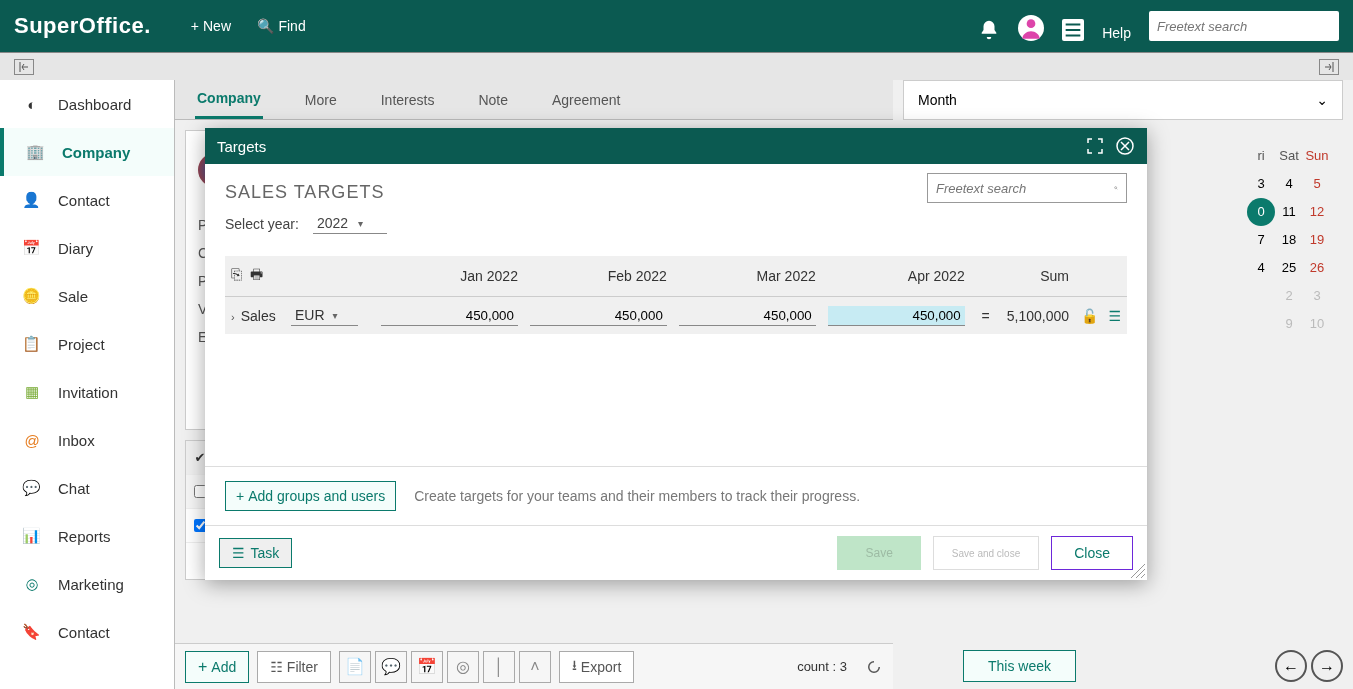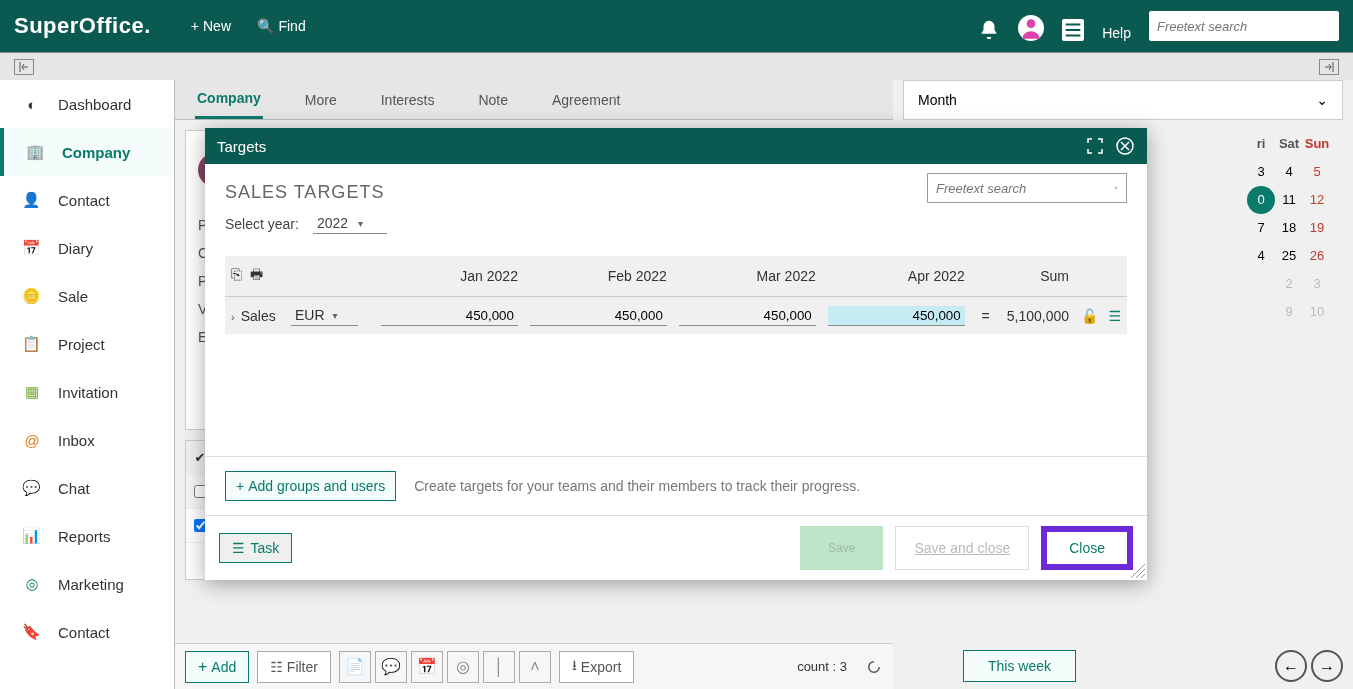--- a/index.html
+++ b/index.html
@@ -61,21 +61,21 @@
 .refresh-icon { width:18px; height:18px; }
 
 
 .right-col { position: absolute; top: 80px; right: 0; width: 460px; bottom: 0; }
 .sel-month { height: 40px; background: #fff; border: 1px solid #ccc; margin: 0 10px; display:flex; align-items:center; padding: 0 14px; font-size:14px; }
 .sel-month .chv { margin-left:auto; }
 
 .calendar-strip { position: absolute; right: 22px; top: 50px; width: 84px; font-size: 13px; text-align: center; }
 .cal-row { display: flex; }
 .cal-cell { width: 28px; height: 28px; line-height: 28px; }
-.cal-head { color: #555; font-weight: 700; }
+.cal-head { color: #555; font-weight: 400; margin-top: 12px; }
 .cal-sun { color: #c0392b; }
 .cal-today { background: #0b7a6c; color: #fff; border-radius: 50%; }
 .cal-muted { color: #bbb; }
 
 .right-footer { position:absolute; bottom:0; left:10px; right:10px; height:46px; display:flex; align-items:center; }
 .thisweek-btn { margin-left:60px; height:32px; border:1px solid #0b7a6c; background:#f4fdfb; color:#0b7a6c; padding:0 24px; font-size:14px; cursor:pointer; }
 .navarrows { margin-left:auto; display:flex; gap:4px; }
 .navarrows .circ { width:32px; height:32px; border:2px solid #555; border-radius:50%; display:inline-flex; align-items:center; justify-content:center; cursor:pointer; }
 
 
@@ -111,22 +111,22 @@
 .icon-th { text-align:left !important; }
 
 .modal-mid { border-top:1px solid #ddd; padding:14px 20px; display:flex; align-items:center; gap:18px; }
 .add-btn { border:1px solid #0b7a6c; color:#0b7a6c; background:#f4fdfb; padding:6px 10px; font-size:14px; cursor:pointer; display:inline-flex; align-items:center; gap:4px; }
 .hint { font-size:14px; color:#777; }
 
 .modal-foot { border-top:1px solid #ddd; padding:10px 14px; display:flex; align-items:center; }
 .task-btn { border:1px solid #0b7a6c; color:#0b7a6c; padding:6px 12px; font-size:14px; cursor:pointer; display:inline-flex; align-items:center; gap:6px; }
 .ft-right { margin-left:auto; display:flex; gap:12px; }
 .save-btn { background:#bfe5c8; color:#9dbba4; border:none; padding:8px 28px; font-size:12px; }
-.sac-btn { background:#fff; color:#bbb; border:1px solid #ddd; padding:8px 18px; font-size:14px;text-decoration:underline; }
-.close-btn { background:#fff; color:#0b7a6c; border:6px solid #6d28d9; padding:8px 22px; font-size:14px; cursor:pointer; }
+.sac-btn { background:#fff; color:#bbb; border:1px solid #ddd; padding:8px 18px; font-size:10px; }
+.close-btn { background:#fff; color:#0b7a6c; border:1px solid #6d28d9; padding:8px 22px; font-size:14px; cursor:pointer; }
 
 .resize-grip { position:absolute; right:2px; bottom:2px; width:14px; height:14px; }
 </style>
 </head>
 <body>
 
 <div class="topbar">
   <span class="logo">SuperOffice.</span>
   <span class="toplink">
       <span>+</span>

